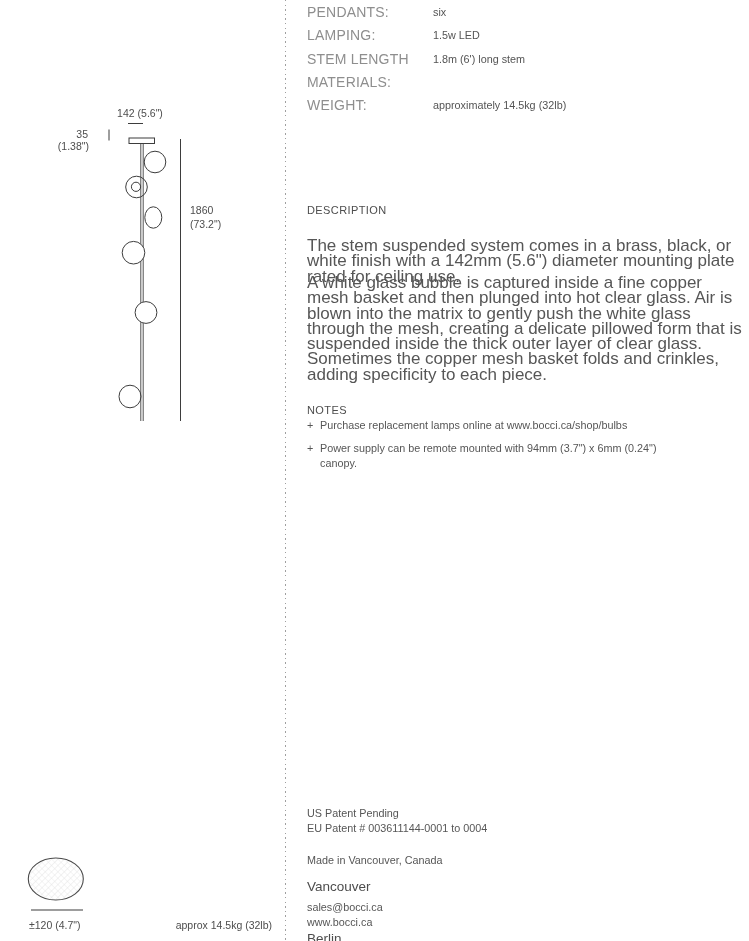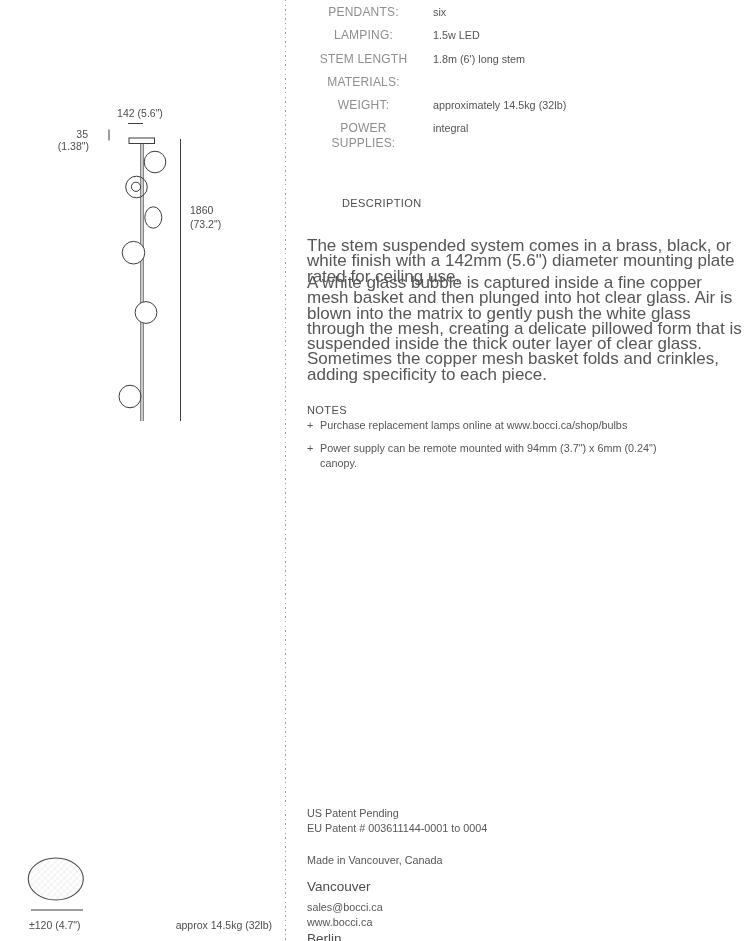--- a/index.html
+++ b/index.html
@@ -12,24 +12,24 @@
     overflow:hidden;
   }
   
   .divider{
     position:absolute;left:285px;top:0;width:1.4px;height:941px;
     background-image:repeating-linear-gradient(to bottom,#9f9f9f 0px,#9f9f9f 1.4px,transparent 1.4px,transparent 4.6px);
   }
   
   .spec-table{position:absolute;left:307px;top:5px;width:440px;}
   .spec-row{display:flex;align-items:flex-start;margin-bottom:8.3px;}
-  .spec-label{flex:none;width:113px;text-align:center;color:#8e8e8e;font-size:12px;line-height:15px;letter-spacing:0.2px;}
+  .spec-label{flex:none;width:113px;text-align:left;color:#8e8e8e;font-size:14px;line-height:15px;letter-spacing:0.2px;}
   .spec-value{margin-left:13px;max-width:272px;color:#545454;font-size:10.8px;line-height:15px;}
   .section-heading{position:absolute;left:307px;font-size:11px;color:#4d4d4d;letter-spacing:0.4px;line-height:15px;}
-  .heading-description{top:196px;margin-left:35px;}
+  .heading-description{top:203px;}
   .heading-notes{top:403px;text-align:right;}
   .para{position:absolute;left:307px;width:440px;font-size:17px;line-height:15.3px;color:#565656;}
   .para-1{top:238px;}
   .para-2{top:275px;}
   .note{position:absolute;left:307px;display:flex;font-size:10.8px;line-height:15.3px;color:#565656;}
   .note-1{top:418px;}
   .note-2{top:441px;}
   .note-bullet{flex:none;width:13px;}
   .note-text{max-width:368px;}
   .patent-block{position:absolute;left:307px;top:806px;font-size:10.8px;line-height:15.3px;color:#565656;}
@@ -62,24 +62,20 @@
     <div class="spec-row">
       <div class="spec-label">STEM LENGTH</div>
       <div class="spec-value">1.8m (6') long stem</div>
     </div>
     <div class="spec-row">
       <div class="spec-label">MATERIALS:</div>
     </div>
     <div class="spec-row">
       <div class="spec-label">WEIGHT:</div>
       <div class="spec-value">approximately 14.5kg (32lb)</div>
-    </div>
-    <div class="spec-row">
-      <div class="spec-label">POWER SUPPLIES:</div>
-      <div class="spec-value">integral</div>
     </div>
   </div>
 
   <div class="section-heading heading-description">DESCRIPTION</div>
   <div class="para para-1">The stem suspended system comes in a brass, black, or white finish with a 142mm (5.6") diameter mounting plate rated for ceiling use.</div>
   <div class="para para-2">A white glass bubble is captured inside a fine copper mesh basket and then plunged into hot clear glass. Air is blown into the matrix to gently push the white glass through the mesh, creating a delicate pillowed form that is suspended inside the thick outer layer of clear glass. Sometimes the copper mesh basket folds and crinkles, adding specificity to each piece.</div>
 
   <div class="section-heading heading-notes">NOTES</div>
   <div class="note note-1">
     <div class="note-bullet">+</div>

